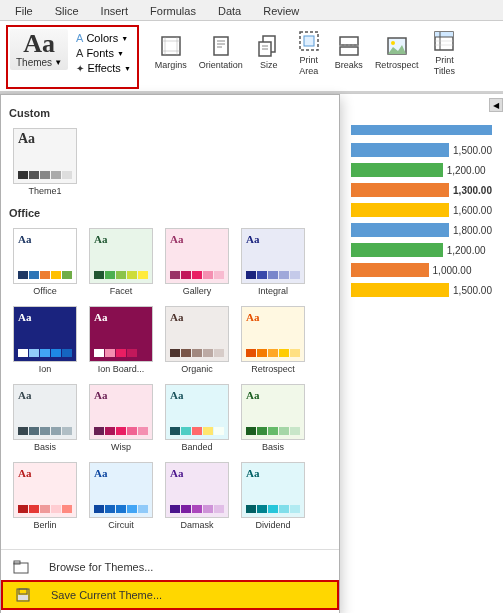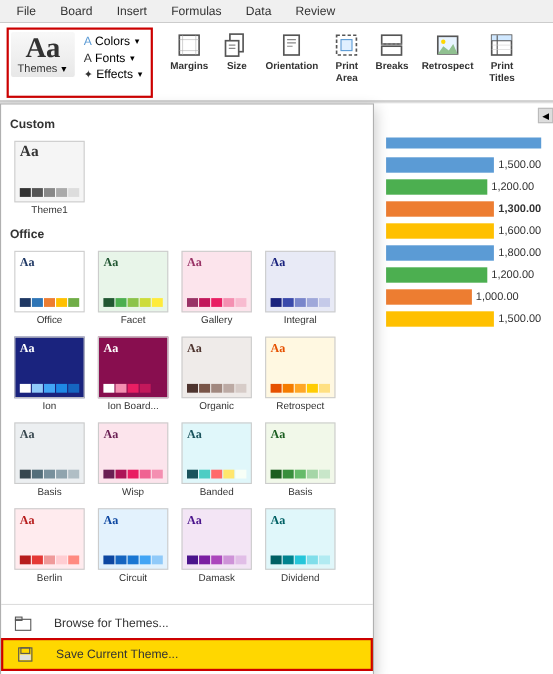--- a/index.html
+++ b/index.html
@@ -91,22 +91,21 @@
       padding: 1px 4px;
       cursor: pointer;
       border-radius: 2px;
       font-size: 11px;
     }
 
     
     .page-setup-group {
       display: flex;
       gap: 4px;
-      align-items: flex-start;
-      font-weight: bold;
+      align-items: center;
     }
 
     .ribbon-icon-btn {
       display: flex;
       flex-direction: column;
       align-items: center;
       cursor: pointer;
       padding: 2px 4px;
       border-radius: 2px;
       min-width: 36px;
@@ -278,21 +277,21 @@
       flex-direction: column;
       gap: 4px;
     }
   </style>
 </head>
 <body>
 
 <div class="ribbon">
   <div class="ribbon-tabs">
     <div class="ribbon-tab">File</div>
-    <div class="ribbon-tab">Board</div>
+    <div class="ribbon-tab">Slice</div>
     <div class="ribbon-tab">Insert</div>
     <div class="ribbon-tab">Formulas</div>
     <div class="ribbon-tab">Data</div>
     <div class="ribbon-tab">Review</div>
   </div>
 
   <div class="ribbon-content">
 
     <div class="ribbon-group" style="flex-direction:row;align-items:flex-start;border:2px solid #c00;padding:2px;">
 
@@ -332,38 +331,38 @@
               <line x1="18" y1="3" x2="18" y2="21" stroke="#aaa" stroke-width="0.5"></line>
               <line x1="3" y1="7" x2="21" y2="7" stroke="#aaa" stroke-width="0.5"></line>
               <line x1="3" y1="17" x2="21" y2="17" stroke="#aaa" stroke-width="0.5"></line>
             </svg>
         </div>
         <div class="btn-label">Margins</div>
       </div>
       <div class="ribbon-icon-btn">
         <div class="icon-shape">
           <svg width="24" height="24">
+              <rect x="5" y="3" width="14" height="18" fill="none" stroke="#555" stroke-width="1.5"></rect>
+              <line x1="8" y1="7" x2="16" y2="7" stroke="#888" stroke-width="1"></line>
+              <line x1="8" y1="10" x2="16" y2="10" stroke="#888" stroke-width="1"></line>
+              <line x1="8" y1="13" x2="13" y2="13" stroke="#888" stroke-width="1"></line>
+            </svg>
+        </div>
+        <div class="btn-label">Orientation</div>
+      </div>
+      <div class="ribbon-icon-btn">
+        <div class="icon-shape">
+          <svg width="24" height="24">
               <rect x="6" y="2" width="12" height="16" fill="none" stroke="#555" stroke-width="1.5"></rect>
               <rect x="2" y="8" width="12" height="14" fill="white" stroke="#555" stroke-width="1.5"></rect>
               <line x1="5" y1="12" x2="11" y2="12" stroke="#888" stroke-width="1"></line>
               <line x1="5" y1="15" x2="11" y2="15" stroke="#888" stroke-width="1"></line>
             </svg>
         </div>
         <div class="btn-label">Size</div>
-      </div>
-      <div class="ribbon-icon-btn">
-        <div class="icon-shape">
-          <svg width="24" height="24">
-              <rect x="5" y="3" width="14" height="18" fill="none" stroke="#555" stroke-width="1.5"></rect>
-              <line x1="8" y1="7" x2="16" y2="7" stroke="#888" stroke-width="1"></line>
-              <line x1="8" y1="10" x2="16" y2="10" stroke="#888" stroke-width="1"></line>
-              <line x1="8" y1="13" x2="13" y2="13" stroke="#888" stroke-width="1"></line>
-            </svg>
-        </div>
-        <div class="btn-label">Orientation</div>
       </div>
       <div class="ribbon-icon-btn">
         <div class="icon-shape">
           <svg width="24" height="24">
               <rect x="3" y="3" width="18" height="18" fill="none" stroke="#555" stroke-width="1.5" stroke-dasharray="3,2"></rect>
               <rect x="7" y="7" width="10" height="10" fill="#e0f0ff" stroke="#5b9bd5" stroke-width="1"></rect>
             </svg>
         </div>
         <div class="btn-label" style="font-size:9px;text-align:center;">Print<br>Area</div>
       </div>

